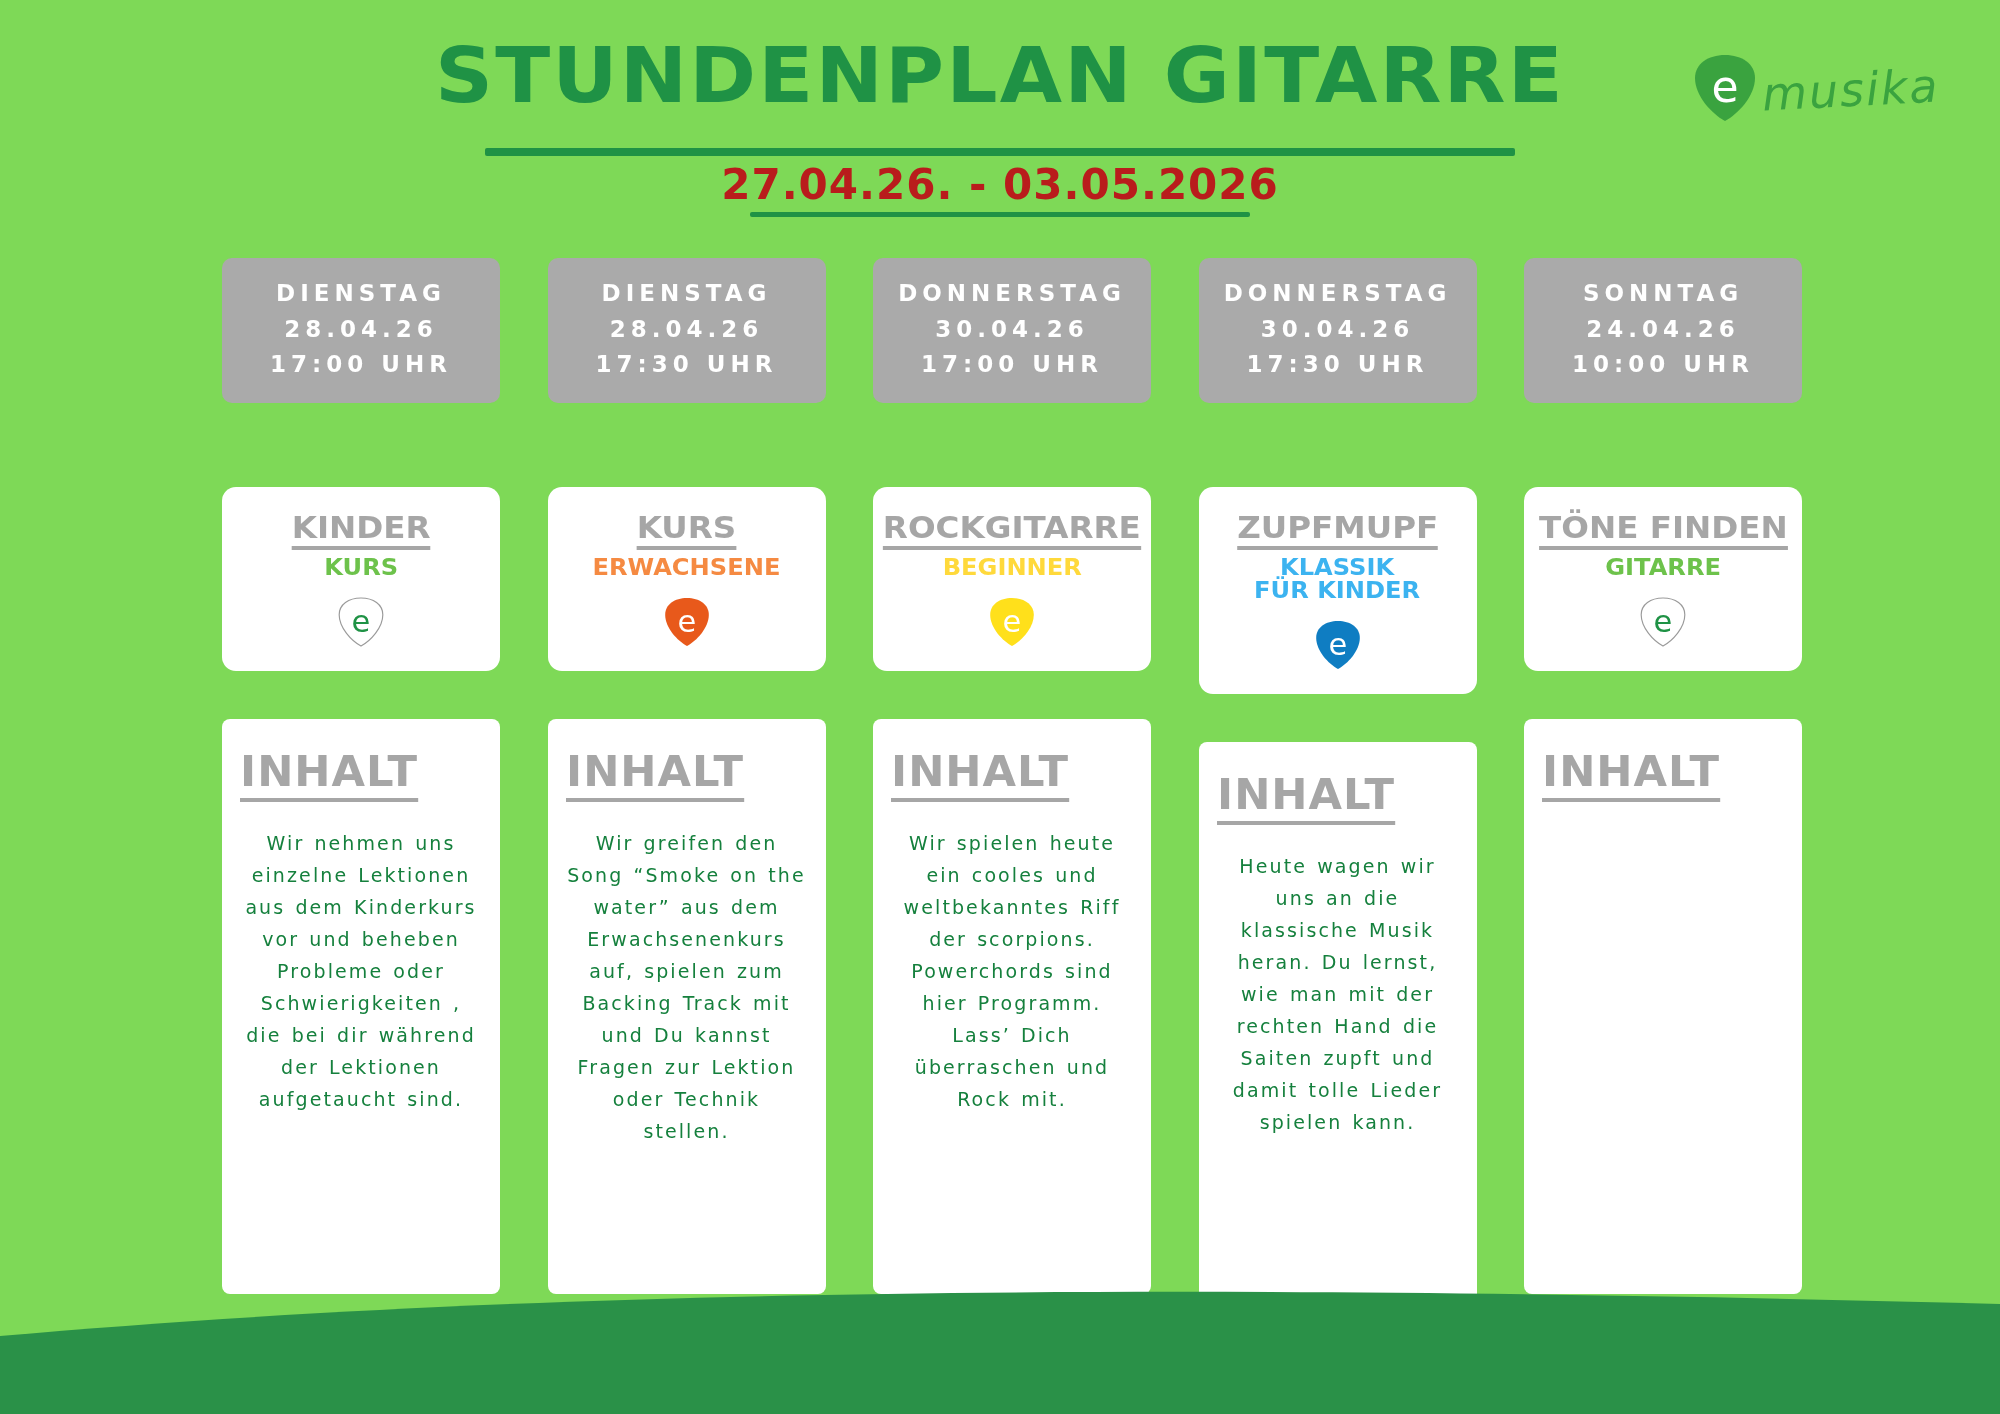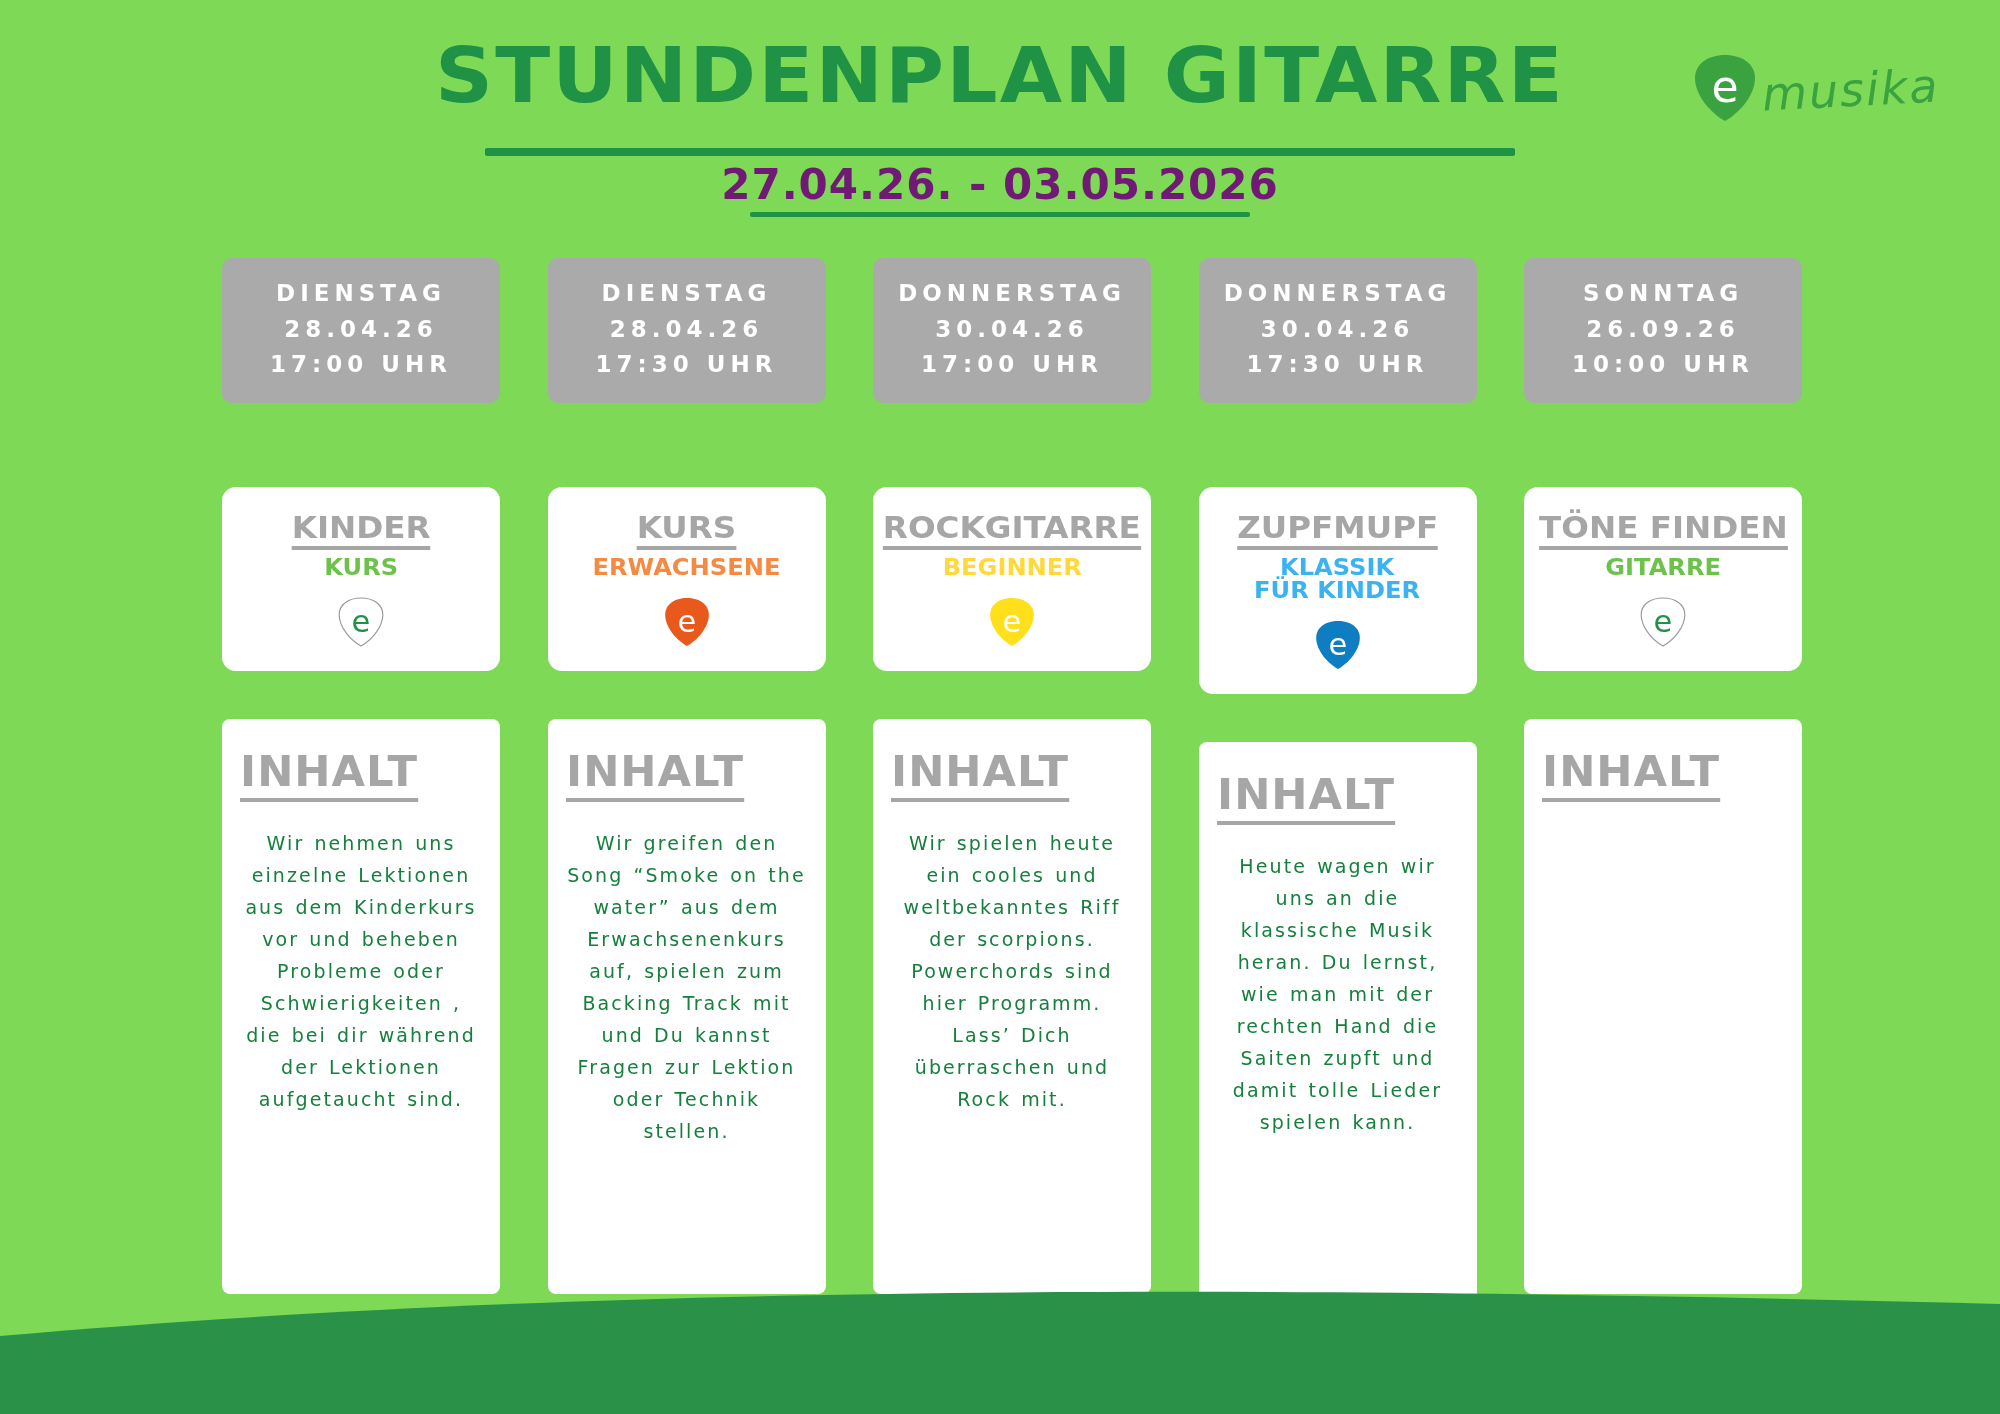--- a/index.html
+++ b/index.html
@@ -23,21 +23,21 @@
     font-weight:bold;font-size:76px;line-height:1;
     color:#1f9245;letter-spacing:2px;
     transform:scaleX(1.06);
   }
   .title-rule{
     position:absolute;top:148px;left:50%;transform:translateX(-50%);
     width:1030px;height:8px;background:#1f9245;border-radius:2px;
   }
   .subtitle{
     position:absolute;top:160px;left:0;width:2000px;text-align:center;
-    font-weight:bold;font-size:42px;color:#701a75;letter-spacing:1px;
+    font-weight:bold;font-size:42px;color:#b91c1c;letter-spacing:1px;
   }
   .subtitle-rule{
     position:absolute;top:212px;left:50%;transform:translateX(-50%);
     width:500px;height:5px;background:#1f9245;border-radius:2px;
   }
 
   
   .brand{position:absolute;top:52px;right:60px;display:flex;align-items:center;gap:4px;}
   .brand-word{
     font-family:"DejaVu Sans","Liberation Sans",sans-serif;
@@ -179,21 +179,21 @@
           <div class="pick-wrap"><svg width="48" height="54" viewBox="0 0 66 72" aria-hidden="true">
               <path d="M33 3 C50 3 63 12 63 26 C63 44 46 62 33 69 C20 62 3 44 3 26 C3 12 16 3 33 3 Z" fill="#0f7dc2" stroke="none" stroke-width="0"></path>
               <text x="33" y="50" text-anchor="middle" font-family="DejaVu Sans, Liberation Sans, sans-serif" font-size="42" fill="#ffffff">e</text>
             </svg></div>
         </div>
         <div class="content-card"><div class="inhalt">INHALT</div><div class="body-text">Heute wagen wir uns an die klassische Musik heran. Du lernst, wie man mit der rechten Hand die Saiten zupft und damit tolle Lieder spielen kann.</div></div>
       </div>
       <div class="col">
         <div class="badge">
           <div>SONNTAG</div>
-          <div>26.09.26</div>
+          <div>24.04.26</div>
           <div>10:00 UHR</div>
         </div>
         <div class="course-card">
           <div class="course-main">TÖNE FINDEN</div>
           <div class="course-sub" style="color: rgb(109, 194, 75);">GITARRE</div>
           <div class="pick-wrap"><svg width="48" height="54" viewBox="0 0 66 72" aria-hidden="true">
               <path d="M33 3 C50 3 63 12 63 26 C63 44 46 62 33 69 C20 62 3 44 3 26 C3 12 16 3 33 3 Z" fill="#ffffff" stroke="#9a9a9a" stroke-width="1.6"></path>
               <text x="33" y="50" text-anchor="middle" font-family="DejaVu Sans, Liberation Sans, sans-serif" font-size="42" fill="#1f9245">e</text>
             </svg></div>
         </div>

